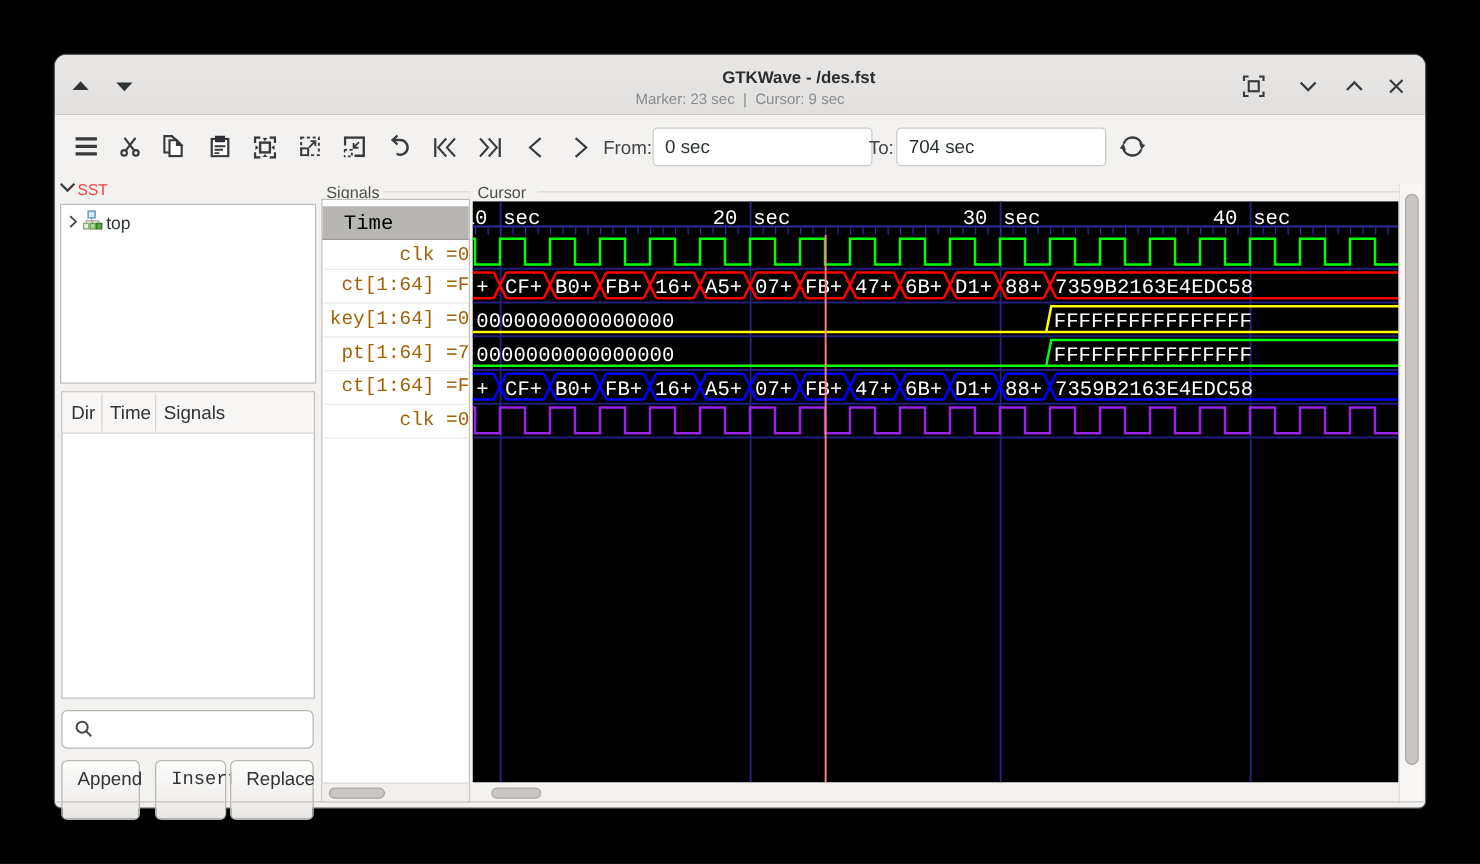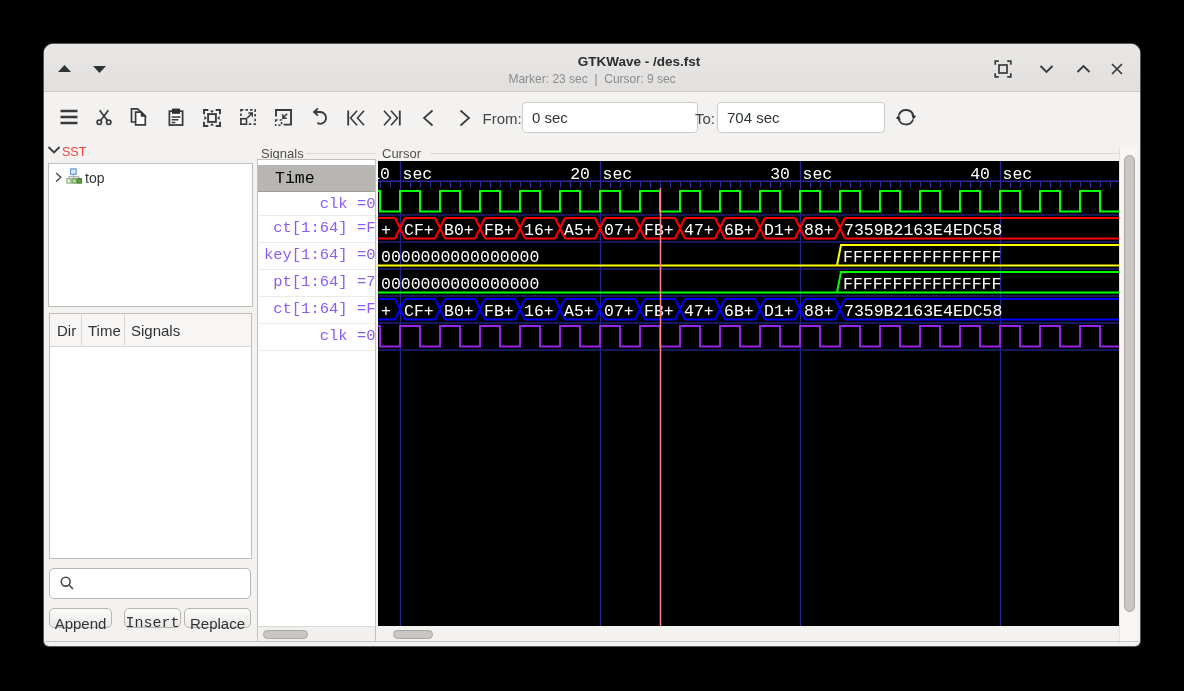--- a/index.html
+++ b/index.html
@@ -13,25 +13,25 @@
     border-radius:9px 9px 0 0;box-sizing:border-box;}
   .ttl{position:absolute;left:44px;width:1096px;text-align:center;color:#2d2d2d;}
   .icon{position:absolute;}
   input{position:absolute;box-sizing:border-box;height:31px;border:1px solid #cdcbc8;
     border-radius:4px;background:#fff;font-family:"Liberation Sans",sans-serif;
     font-size:15px;color:#2e3436;padding:0 0 0 9px;outline:none;}
   .lbl{position:absolute;font-size:15px;color:#454545;}
   .panelbox{position:absolute;background:#fff;border:1px solid #bfbdba;box-sizing:border-box;}
   .flbl{position:absolute;font-size:13px;color:#504f4d;}
   .fline{position:absolute;height:1px;background:#dbd9d6;}
-  .btn{position:absolute;height:20px;box-sizing:border-box;border:1px solid #b8b6b2;
+  .btn{position:absolute;height:48px;box-sizing:border-box;border:1px solid #b8b6b2;
     border-radius:5px;background:linear-gradient(#fcfcfb,#efedeb 80%,#e8e6e3);
-    font-size:15px;color:#2e3436;text-align:center;line-height:30px;}
+    font-size:15px;color:#2e3436;text-align:left;line-height:30px;padding-left:12px;}
   .srow{position:absolute;left:259px;width:116.5px;font-family:"Liberation Mono",monospace;
-    font-size:15.5px;color:#8b5cf6;text-align:right;}
+    font-size:15.5px;color:#a16207;text-align:right;}
   .sep{position:absolute;left:259px;width:116px;height:1px;background:#ebebe9;}
   .thumb{position:absolute;background:#c9c7c4;border:1px solid #a9a7a3;
     box-sizing:border-box;border-radius:5px;}
 </style>
 </head>
 <body>
 <div id="win"></div>
 <div id="titlebar"></div>
 
 <svg class="icon" style="left:57px;top:64px" width="50" height="10" viewBox="0 0 50 10">

